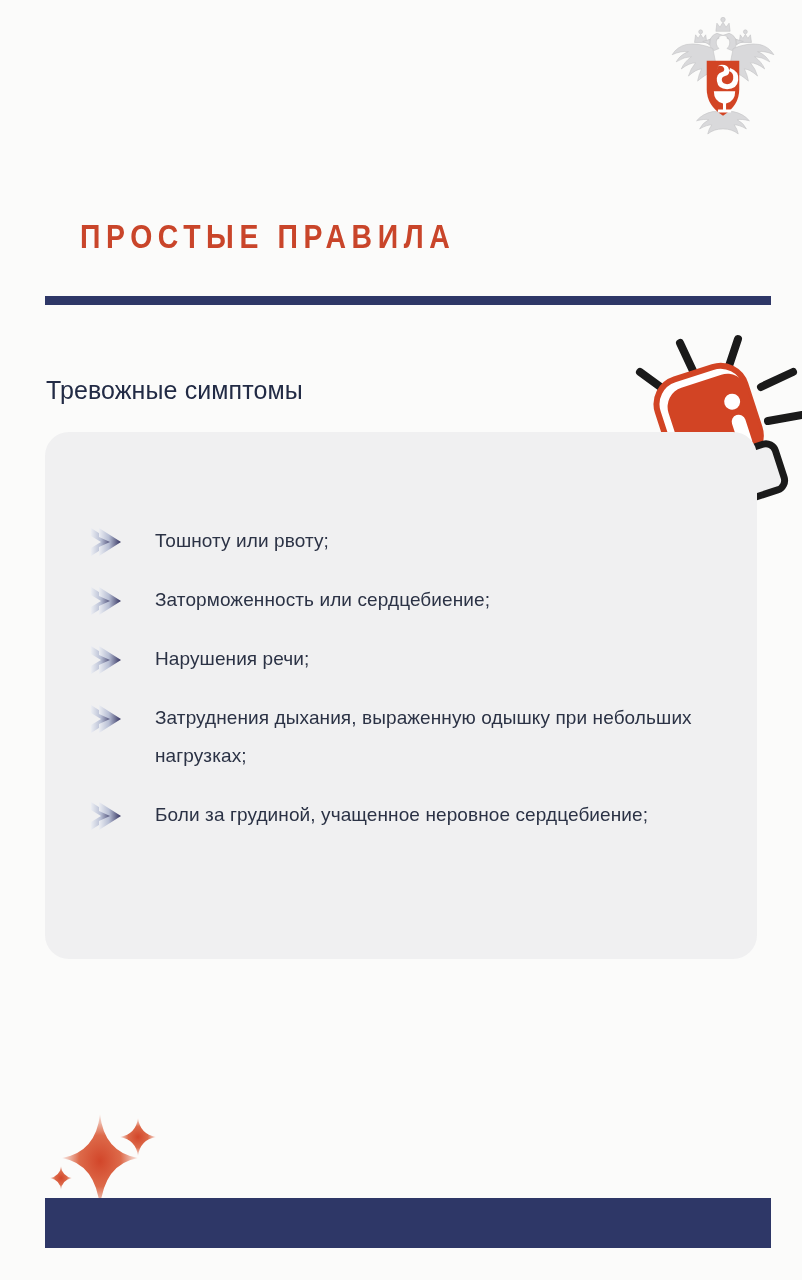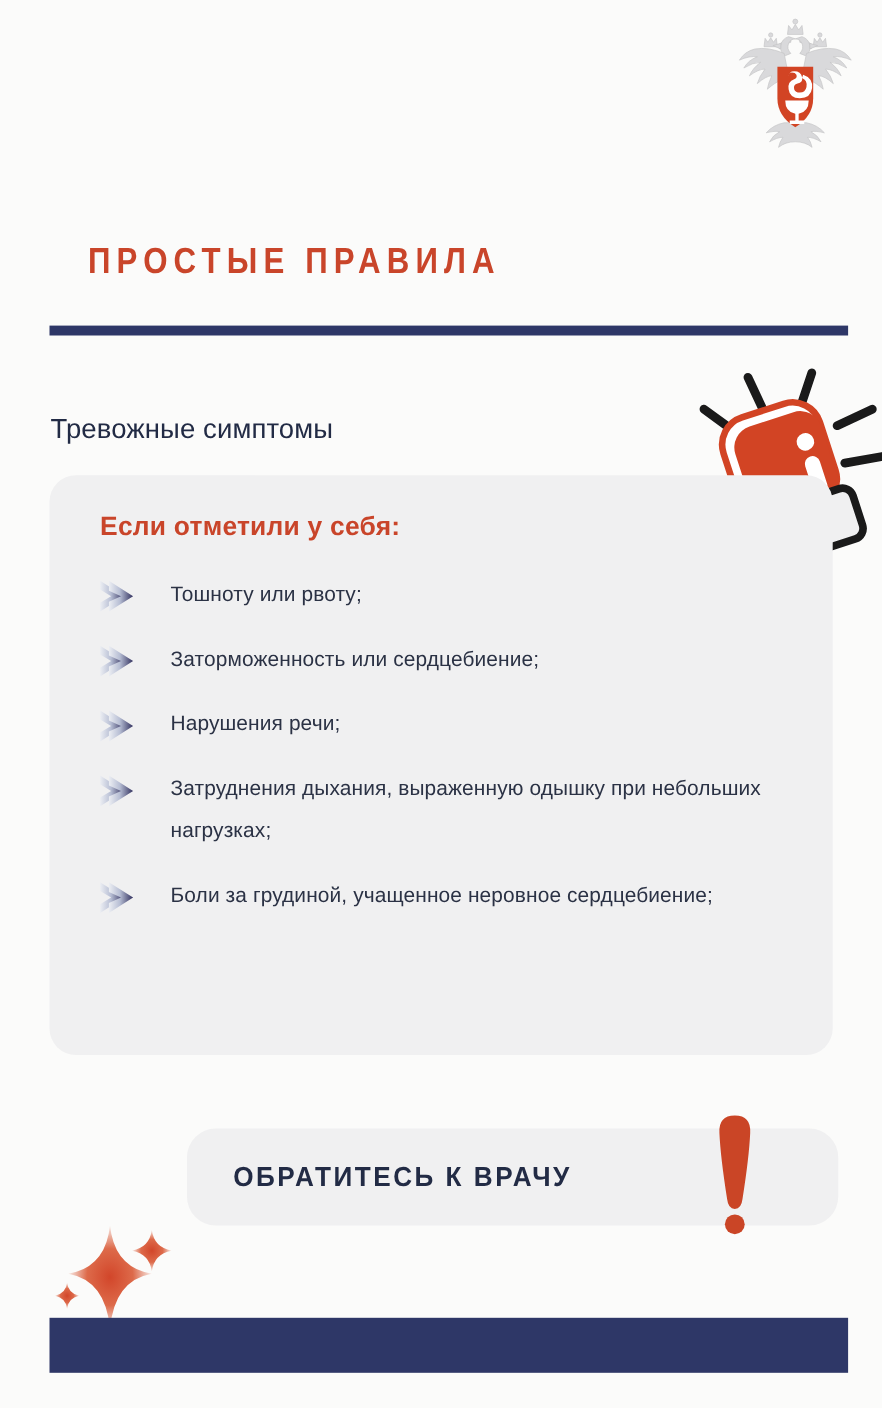--- a/index.html
+++ b/index.html
@@ -263,21 +263,20 @@
         <rect x="115" y="98" width="14" height="36" rx="7" fill="#ffffff"></rect>
       </g>
 
       <g transform="rotate(-18 95 105)">
         <rect x="24" y="134" width="124" height="48" rx="10" fill="#f0f0f1" stroke="#1a1a1a" stroke-width="7"></rect>
       </g>
     </svg>
   </div>
 
   <div class="symptom-card">
-    <div class="card-heading">Если отметили у себя:</div>
     <ul class="symptom-list">
       <li class="symptom-item">
         <span class="bullet-chevron">
           <svg viewBox="0 0 42 30" xmlns="http://www.w3.org/2000/svg">
             <defs>
               <linearGradient id="chevGrad0" x1="0" y1="0" x2="1" y2="0">
                 <stop offset="0%" stop-color="#eceef3"></stop>
                 <stop offset="45%" stop-color="#b7bed4"></stop>
                 <stop offset="100%" stop-color="#31305e"></stop>
               </linearGradient>
@@ -348,31 +347,20 @@
             </defs>
             <path d="M2 1 L24 15 L2 29 L2 21 L12 15 L2 9 Z" fill="url(#chevGrad3)"></path>
             <path d="M10 1 L32 15 L10 29 L10 20 L21 15 L10 10 Z" fill="url(#chevGrad3)"></path>
           </svg>
         </span>
         <span>Боли за грудиной, учащенное неровное сердцебиение;</span>
       </li>
     </ul>
   </div>
 
-  <div class="cta-wrap">
-    <button class="cta-button">
-      <span class="cta-label">ОБРАТИТЕСЬ К ВРАЧУ</span>
-    </button>
-    <span class="cta-exclaim">
-      <svg viewBox="0 0 60 118" xmlns="http://www.w3.org/2000/svg">
-        <path d="M30 6 q15 0 14 16 q-1 22 -7 60 q-1 9 -7 9 q-6 0 -7 -9 q-6 -38 -7 -60 q-1 -16 14 -16 z" fill="#ca4526"></path>
-        <circle cx="30" cy="105" r="9" fill="#ca4526"></circle>
-      </svg>
-    </span>
-  </div>
 
   <div class="sparkles">
     <svg viewBox="0 0 150 110" xmlns="http://www.w3.org/2000/svg">
       <defs>
         <radialGradient id="sparkGrad" cx="50%" cy="50%" r="50%">
           <stop offset="0%" stop-color="#d2462a"></stop>
           <stop offset="55%" stop-color="#dd6a4a"></stop>
           <stop offset="100%" stop-color="#dd6a4a" stop-opacity="0.1"></stop>
         </radialGradient>
       </defs>

